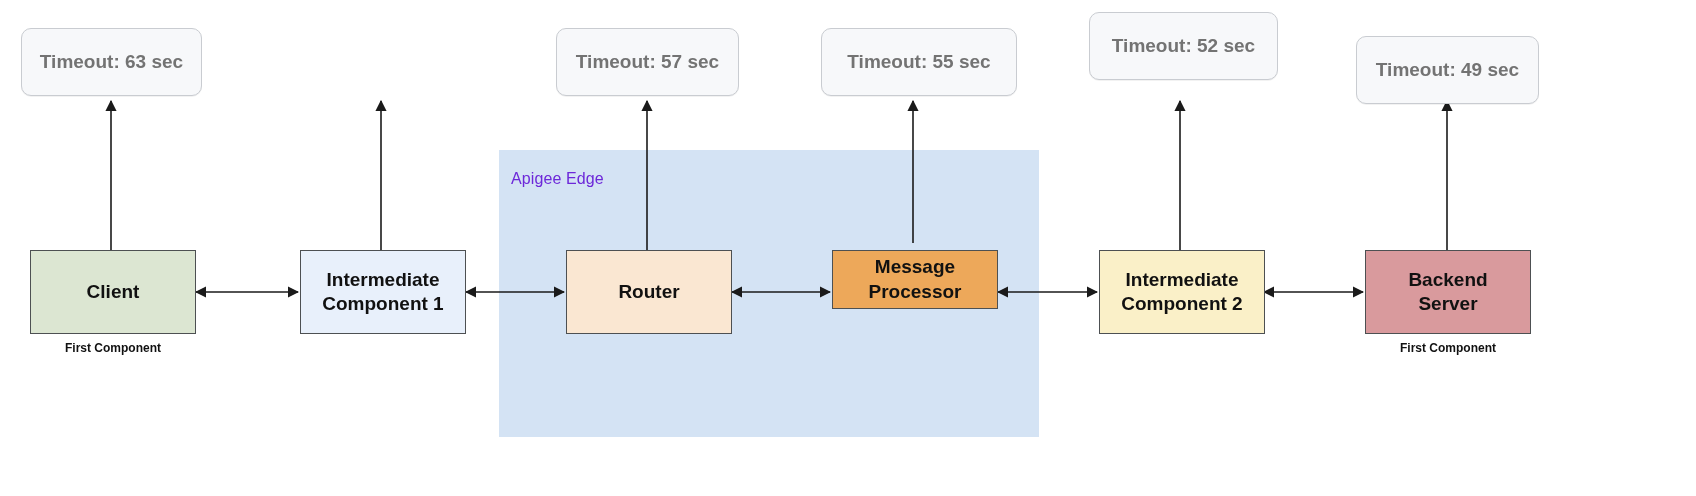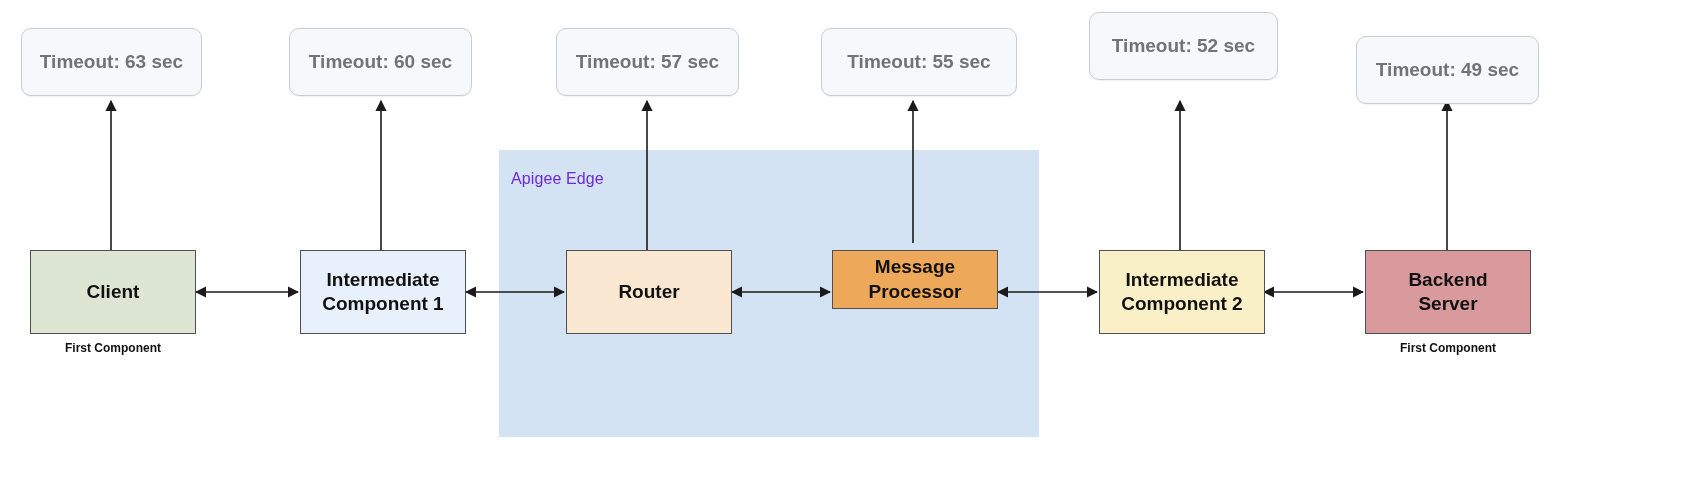--- a/index.html
+++ b/index.html
@@ -95,21 +95,20 @@
     <g stroke="#1a1a1a" stroke-width="1.6" fill="none">
       <line x1="196" y1="292" x2="298" y2="292" marker-start="url(#ah)" marker-end="url(#ah)"></line>
       <line x1="466" y1="292" x2="564" y2="292" marker-start="url(#ah)" marker-end="url(#ah)"></line>
       <line x1="732" y1="292" x2="830" y2="292" marker-start="url(#ah)" marker-end="url(#ah)"></line>
       <line x1="998" y1="292" x2="1097" y2="292" marker-start="url(#ah)" marker-end="url(#ah)"></line>
       <line x1="1264" y1="292" x2="1363" y2="292" marker-start="url(#ah)" marker-end="url(#ah)"></line>
     </g>
   </svg>
 
   <div class="timeout-box" style="left:21px;top:28px;width:181px;">Timeout:  63 sec</div>
-  <div class="timeout-box" style="left:289px;top:28px;width:183px;">Timeout:  60 sec</div>
   <div class="timeout-box" style="left:556px;top:28px;width:183px;">Timeout:  57 sec</div>
   <div class="timeout-box" style="left:821px;top:28px;width:196px;">Timeout:  55 sec</div>
   <div class="timeout-box" style="left:1089px;top:12px;width:189px;">Timeout:  52 sec</div>
   <div class="timeout-box" style="left:1356px;top:36px;width:183px;">Timeout:  49 sec</div>
 
   <div class="node" style="left:30px;top:250px;width:166px;height:84px;background:#dce6d2;">
     <span>Client</span>
   </div>
 
   <div class="node" style="left:300px;top:250px;width:166px;height:84px;background:#e8f0fb;">

